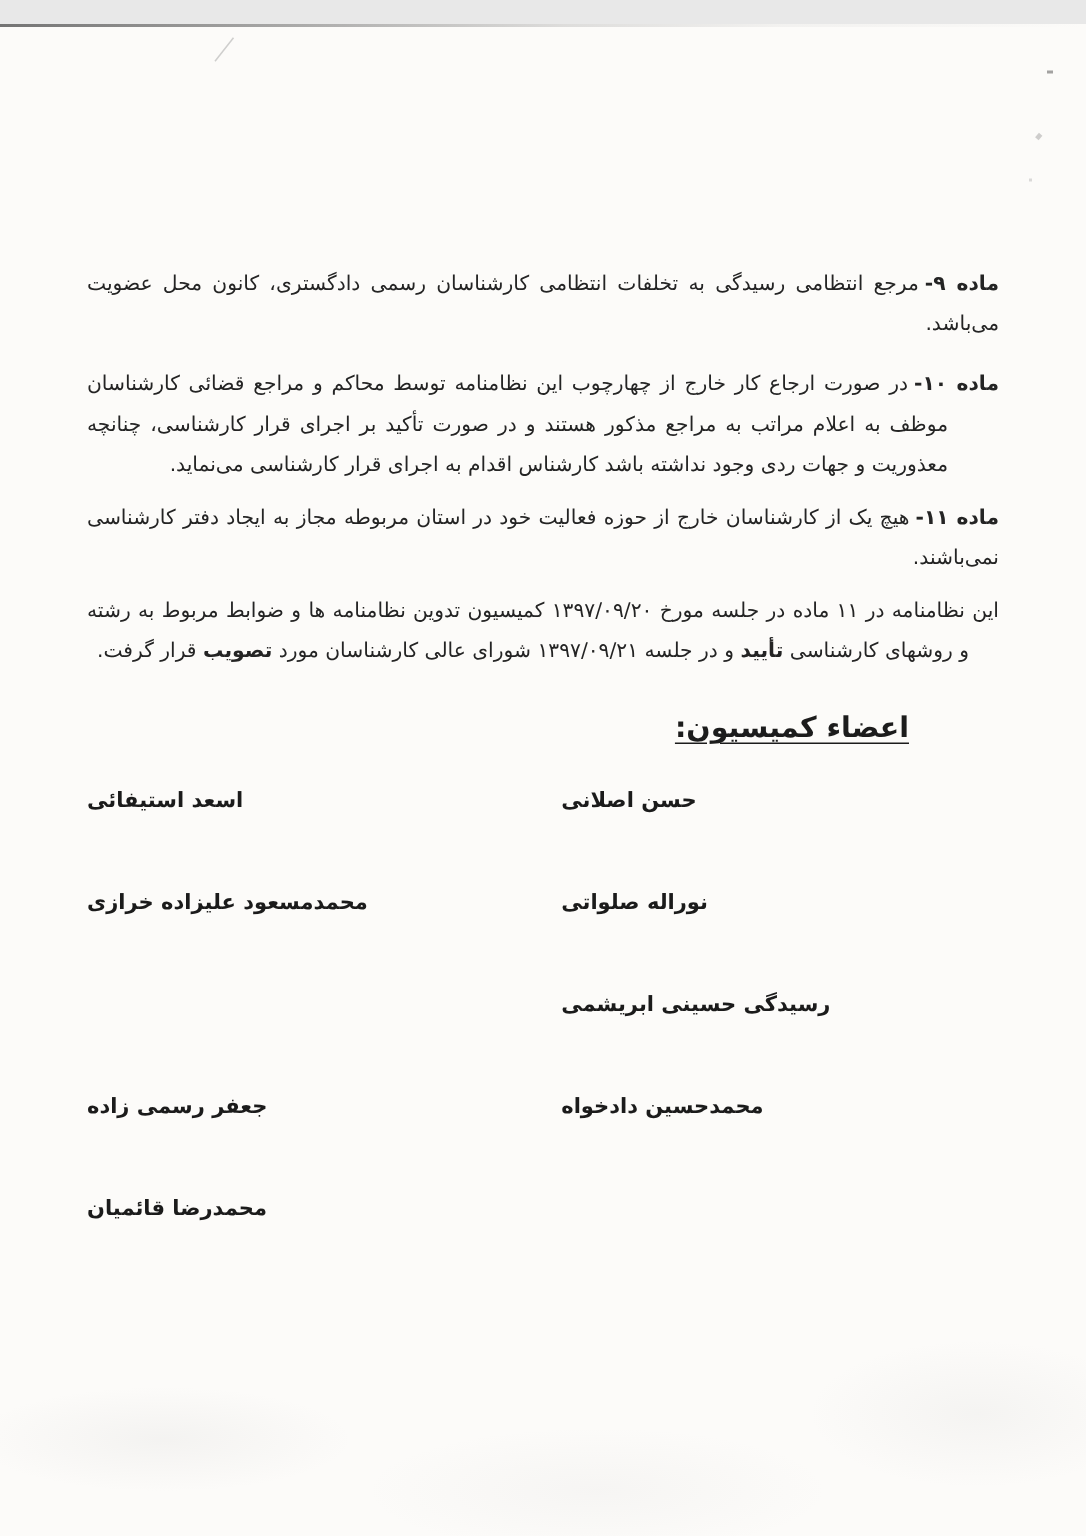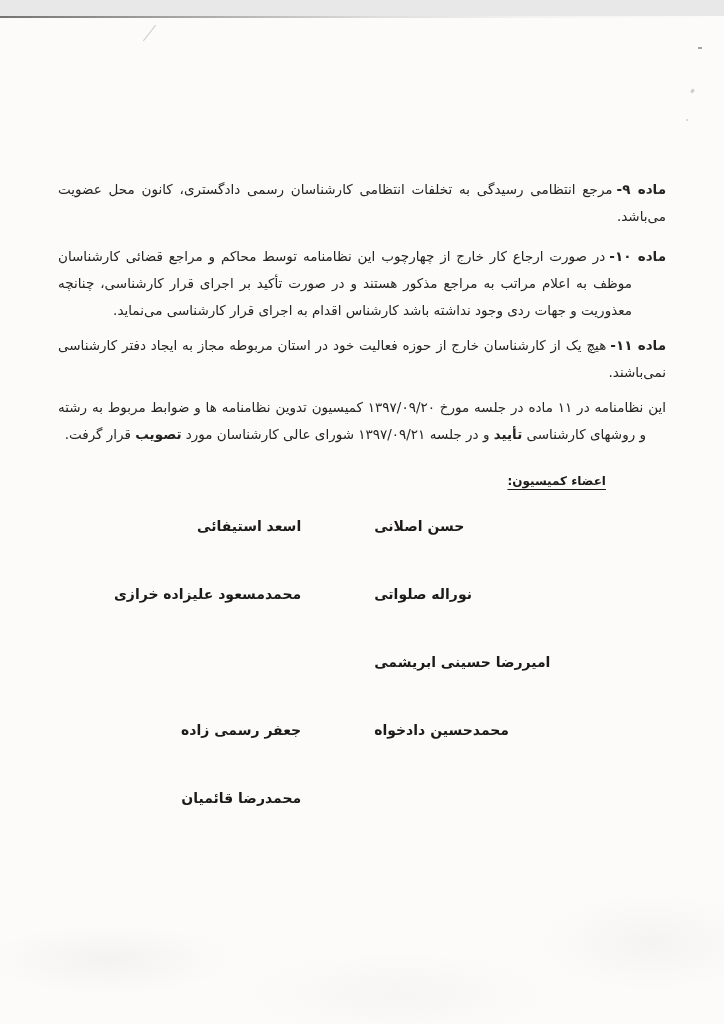--- a/index.html
+++ b/index.html
@@ -47,34 +47,34 @@
   .article .lbl{font-weight:bold;margin-left:4px;}
   .mb-13{margin-bottom:13px;}
   .mb-8{margin-bottom:8px;}
   .hang{padding-right:34px;text-indent:-34px;}
   .hang-sm{padding-right:20px;text-indent:-20px;}
   .bold-word{font-weight:bold;}
 
   .members-heading{
     display:table;
     margin:26px 60px 24px 0;
-    font-size:12px;font-weight:bold;
+    font-size:19px;font-weight:bold;
     text-decoration:underline;
     text-underline-offset:4px;
     color:#1c1c1c;
   }
   .members-list{margin-top:24px;}
   .member-row{
     display:flex;direction:rtl;
     margin-bottom:40px;
     font-size:14px;font-weight:bold;line-height:28px;
     color:#1b1b1b;
   }
   .mcol-r{width:48%;text-align:left;}
-  .mcol-l{width:40%;text-align:right;margin-right:auto;}
+  .mcol-l{width:40%;text-align:left;margin-right:auto;}
 </style>
 </head>
 <body>
 
 <div class="page">
 
   <div class="top-edge-line"></div>
   <div class="scratch"></div>
   <div class="speck-1"></div>
   <div class="speck-2"></div>
@@ -99,21 +99,21 @@
         <div class="mcol-r">حسن اصلانی</div>
         <div class="mcol-l">اسعد استیفائی</div>
       </div>
 
       <div class="member-row">
         <div class="mcol-r">نوراله صلواتی</div>
         <div class="mcol-l">محمدمسعود علیزاده خرازی</div>
       </div>
 
       <div class="member-row">
-        <div class="mcol-r">امیررضا حسینی ابریشمی</div>
+        <div class="mcol-r">رسیدگی حسینی ابریشمی</div>
       </div>
 
       <div class="member-row">
         <div class="mcol-r">محمدحسین دادخواه</div>
         <div class="mcol-l">جعفر رسمی زاده</div>
       </div>
 
       <div class="member-row">
         <div class="mcol-l">محمدرضا قائمیان</div>
       </div>

